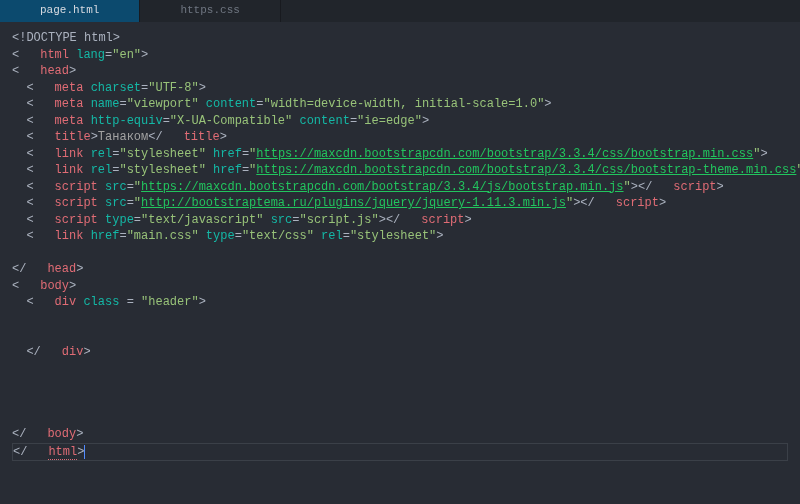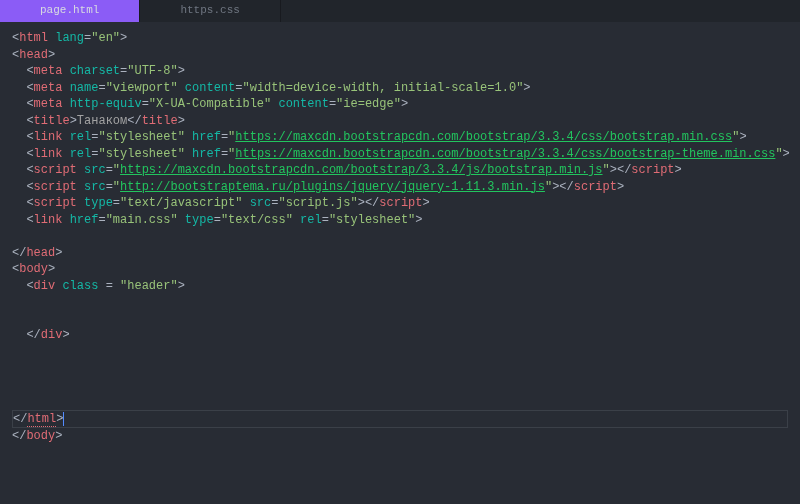--- a/index.html
+++ b/index.html
@@ -18,47 +18,48 @@
       height: 22px;
     }
     .tab {
       padding: 4px 40px;
       font-size: 11px;
       color: #6f7681;
       cursor: pointer;
       border-right: 1px solid #181a1f;
     }
     .tab.active {
-      background: #8b5cf6;
+      background: #0c4a6e;
       color: #d7dae0;
     }
     .editor {
       padding: 8px 12px;
       line-height: 16.5px;
     }
     .line { white-space: pre; }
-    .tag { color: #e06c75; }
+    .tag { color: #e06c75; margin-left: 21px; }
     .attr { color: #14b8a6; }
     .str { color: #98c379; }
     .punct { color: #abb2bf; }
     .text { color: #a3a3a3; }
     .link { color: #22c55e; text-decoration: underline; }
     .doctype { color: #abb2bf; }
     .cursor-line { border: 1px solid #3b4048; }
     .cursor { border-left: 1px solid #528bff; }
   </style>
 </head>
 <body>
 
 <div class="tabs">
   <div class="tab active">page.html</div>
   <div class="tab">https.css</div>
 </div>
 
 <div class="editor">
+<div class="line"><span class="doctype">&lt;!DOCTYPE html&gt;</span></div>
 <div class="line"><span class="punct">&lt;</span><span class="tag">html</span><span class="punct"> </span><span class="attr">lang</span><span class="punct">=</span><span class="str">"en"</span><span class="punct">&gt;</span></div>
 <div class="line"><span class="punct">&lt;</span><span class="tag">head</span><span class="punct">&gt;</span></div>
 <div class="line">  <span class="punct">&lt;</span><span class="tag">meta</span><span class="punct"> </span><span class="attr">charset</span><span class="punct">=</span><span class="str">"UTF-8"</span><span class="punct">&gt;</span></div>
 <div class="line">  <span class="punct">&lt;</span><span class="tag">meta</span><span class="punct"> </span><span class="attr">name</span><span class="punct">=</span><span class="str">"viewport"</span><span class="punct"> </span><span class="attr">content</span><span class="punct">=</span><span class="str">"width=device-width, initial-scale=1.0"</span><span class="punct">&gt;</span></div>
 <div class="line">  <span class="punct">&lt;</span><span class="tag">meta</span><span class="punct"> </span><span class="attr">http-equiv</span><span class="punct">=</span><span class="str">"X-UA-Compatible"</span><span class="punct"> </span><span class="attr">content</span><span class="punct">=</span><span class="str">"ie=edge"</span><span class="punct">&gt;</span></div>
 <div class="line">  <span class="punct">&lt;</span><span class="tag">title</span><span class="punct">&gt;</span><span class="text">Танаком</span><span class="punct">&lt;/</span><span class="tag">title</span><span class="punct">&gt;</span></div>
 <div class="line">  <span class="punct">&lt;</span><span class="tag">link</span><span class="punct"> </span><span class="attr">rel</span><span class="punct">=</span><span class="str">"stylesheet"</span><span class="punct"> </span><span class="attr">href</span><span class="punct">=</span><span class="str">"</span><span class="link">https://maxcdn.bootstrapcdn.com/bootstrap/3.3.4/css/bootstrap.min.css</span><span class="str">"</span><span class="punct">&gt;</span></div>
 <div class="line">  <span class="punct">&lt;</span><span class="tag">link</span><span class="punct"> </span><span class="attr">rel</span><span class="punct">=</span><span class="str">"stylesheet"</span><span class="punct"> </span><span class="attr">href</span><span class="punct">=</span><span class="str">"</span><span class="link">https://maxcdn.bootstrapcdn.com/bootstrap/3.3.4/css/bootstrap-theme.min.css</span><span class="str">"</span><span class="punct">&gt;</span></div>
 <div class="line">  <span class="punct">&lt;</span><span class="tag">script</span><span class="punct"> </span><span class="attr">src</span><span class="punct">=</span><span class="str">"</span><span class="link">https://maxcdn.bootstrapcdn.com/bootstrap/3.3.4/js/bootstrap.min.js</span><span class="str">"</span><span class="punct">&gt;</span><span class="punct">&lt;/</span><span class="tag">script</span><span class="punct">&gt;</span></div>
 <div class="line">  <span class="punct">&lt;</span><span class="tag">script</span><span class="punct"> </span><span class="attr">src</span><span class="punct">=</span><span class="str">"</span><span class="link">http://bootstraptema.ru/plugins/jquery/jquery-1.11.3.min.js</span><span class="str">"</span><span class="punct">&gt;</span><span class="punct">&lt;/</span><span class="tag">script</span><span class="punct">&gt;</span></div>
@@ -68,15 +69,15 @@
 <div class="line"><span class="punct">&lt;/</span><span class="tag">head</span><span class="punct">&gt;</span></div>
 <div class="line"><span class="punct">&lt;</span><span class="tag">body</span><span class="punct">&gt;</span></div>
 <div class="line">  <span class="punct">&lt;</span><span class="tag">div</span><span class="punct"> </span><span class="attr">class</span><span class="punct"> = </span><span class="str">"header"</span><span class="punct">&gt;</span></div>
 <div class="line"> </div>
 <div class="line"> </div>
 <div class="line">  <span class="punct">&lt;/</span><span class="tag">div</span><span class="punct">&gt;</span></div>
 <div class="line"> </div>
 <div class="line"> </div>
 <div class="line"> </div>
 <div class="line"> </div>
+<div class="line"><span class="punct">&lt;/</span><span class="tag">body</span><span class="punct">&gt;</span></div>
 <div class="line cursor-line"><span class="punct">&lt;/</span><span class="tag" style="border-bottom:1px dotted #e06c75">html</span><span class="punct">&gt;</span><span class="cursor"></span></div>
-<div class="line"><span class="punct">&lt;/</span><span class="tag">body</span><span class="punct">&gt;</span></div>
 </div>
 
 </body></html>

